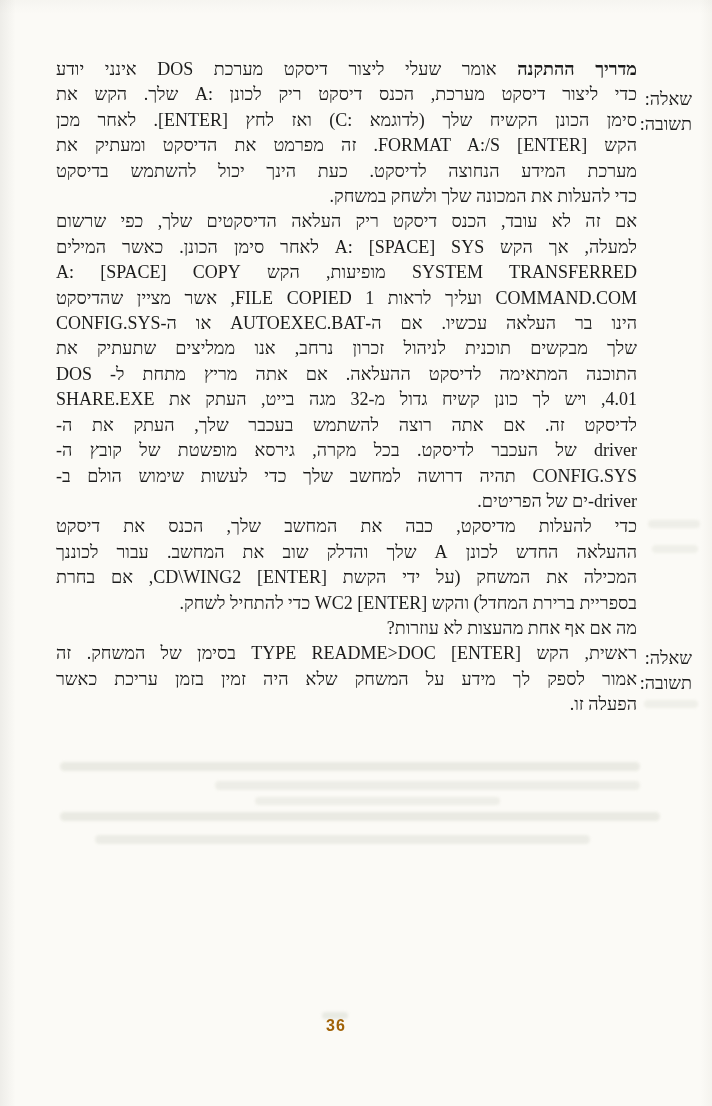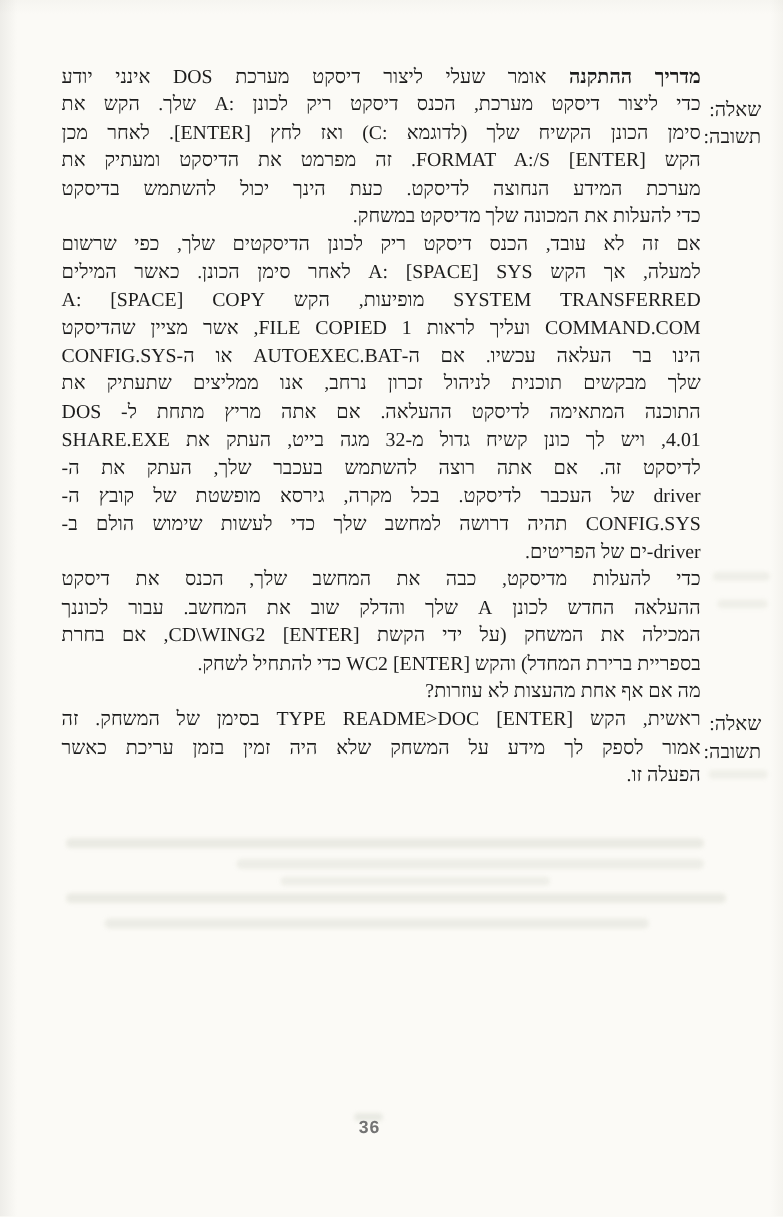--- a/index.html
+++ b/index.html
@@ -33,21 +33,21 @@
     font-size:18px;line-height:25.4px;
     text-align:justify;text-align-last:justify;
   }
   .line.end{text-align:right;text-align-last:right;}
   .b{font-weight:bold;}
 
   .page-number{
     position:absolute;top:1017px;left:300px;width:72px;
     text-align:center;
     font-family:"Liberation Sans","DejaVu Sans",sans-serif;
-    font-weight:bold;font-size:16px;letter-spacing:1px;color:#737373;
+    font-weight:bold;font-size:16px;letter-spacing:1px;color:#a16207;
   }
 
   
   .bl{
     position:absolute;border-radius:5px;
     background:rgba(148,153,132,0.16);
     filter:blur(1.7px);pointer-events:none;
   }
   .b1{top:762px;left:60px;width:580px;height:9px;}
   .b2{top:781px;left:215px;width:425px;height:9px;background:rgba(148,153,132,0.13);}
@@ -71,22 +71,22 @@
         <div class="line"><span class="b">מדריך ההתקנה</span><span> אומר שעלי ליצור דיסקט מערכת DOS אינני יודע</span></div>
       </div>
     </section>
     <section class="qa">
       <span class="label">תשובה:</span>
       <div class="lines">
         <div class="line"><span>כדי ליצור דיסקט מערכת, הכנס דיסקט ריק לכונן :A שלך. הקש את</span></div>
         <div class="line"><span>סימן הכונן הקשיח שלך (לדוגמא :C) ואז לחץ [ENTER]. לאחר מכן</span></div>
         <div class="line"><span>הקש [ENTER] FORMAT A:/S. זה מפרמט את הדיסקט ומעתיק את</span></div>
         <div class="line"><span>מערכת המידע הנחוצה לדיסקט. כעת הינך יכול להשתמש בדיסקט</span></div>
-        <div class="line end"><span>כדי להעלות את המכונה שלך מדיסקט במשחק.</span></div>
-        <div class="line"><span>אם זה לא עובד, הכנס דיסקט ריק לכונן הדיסקטים שלך, כפי שרשום</span></div>
+        <div class="line end"><span>כדי להעלות את המכונה שלך ולשחק במשחק.</span></div>
+        <div class="line"><span>אם זה לא עובד, הכנס דיסקט ריק העלאה הדיסקטים שלך, כפי שרשום</span></div>
         <div class="line"><span>למעלה, אך הקש A: [SPACE] SYS לאחר סימן הכונן. כאשר המילים</span></div>
         <div class="line"><span>SYSTEM TRANSFERRED מופיעות, הקש A: [SPACE] COPY</span></div>
         <div class="line"><span>COMMAND.COM ועליך לראות 1 FILE COPIED, אשר מציין שהדיסקט</span></div>
         <div class="line"><span>הינו בר העלאה עכשיו. אם ה-AUTOEXEC.BAT או ה-CONFIG.SYS</span></div>
         <div class="line"><span>שלך מבקשים תוכנית לניהול זכרון נרחב, אנו ממליצים שתעתיק את</span></div>
         <div class="line"><span>התוכנה המתאימה לדיסקט ההעלאה. אם אתה מריץ מתחת ל- DOS</span></div>
         <div class="line"><span>4.01, ויש לך כונן קשיח גדול מ-32 מגה בייט, העתק את SHARE.EXE</span></div>
         <div class="line"><span>לדיסקט זה. אם אתה רוצה להשתמש בעכבר שלך, העתק את ה-</span></div>
         <div class="line"><span>driver של העכבר לדיסקט. בכל מקרה, גירסא מופשטת של קובץ ה-</span></div>
         <div class="line"><span>CONFIG.SYS תהיה דרושה למחשב שלך כדי לעשות שימוש הולם ב-</span></div>

